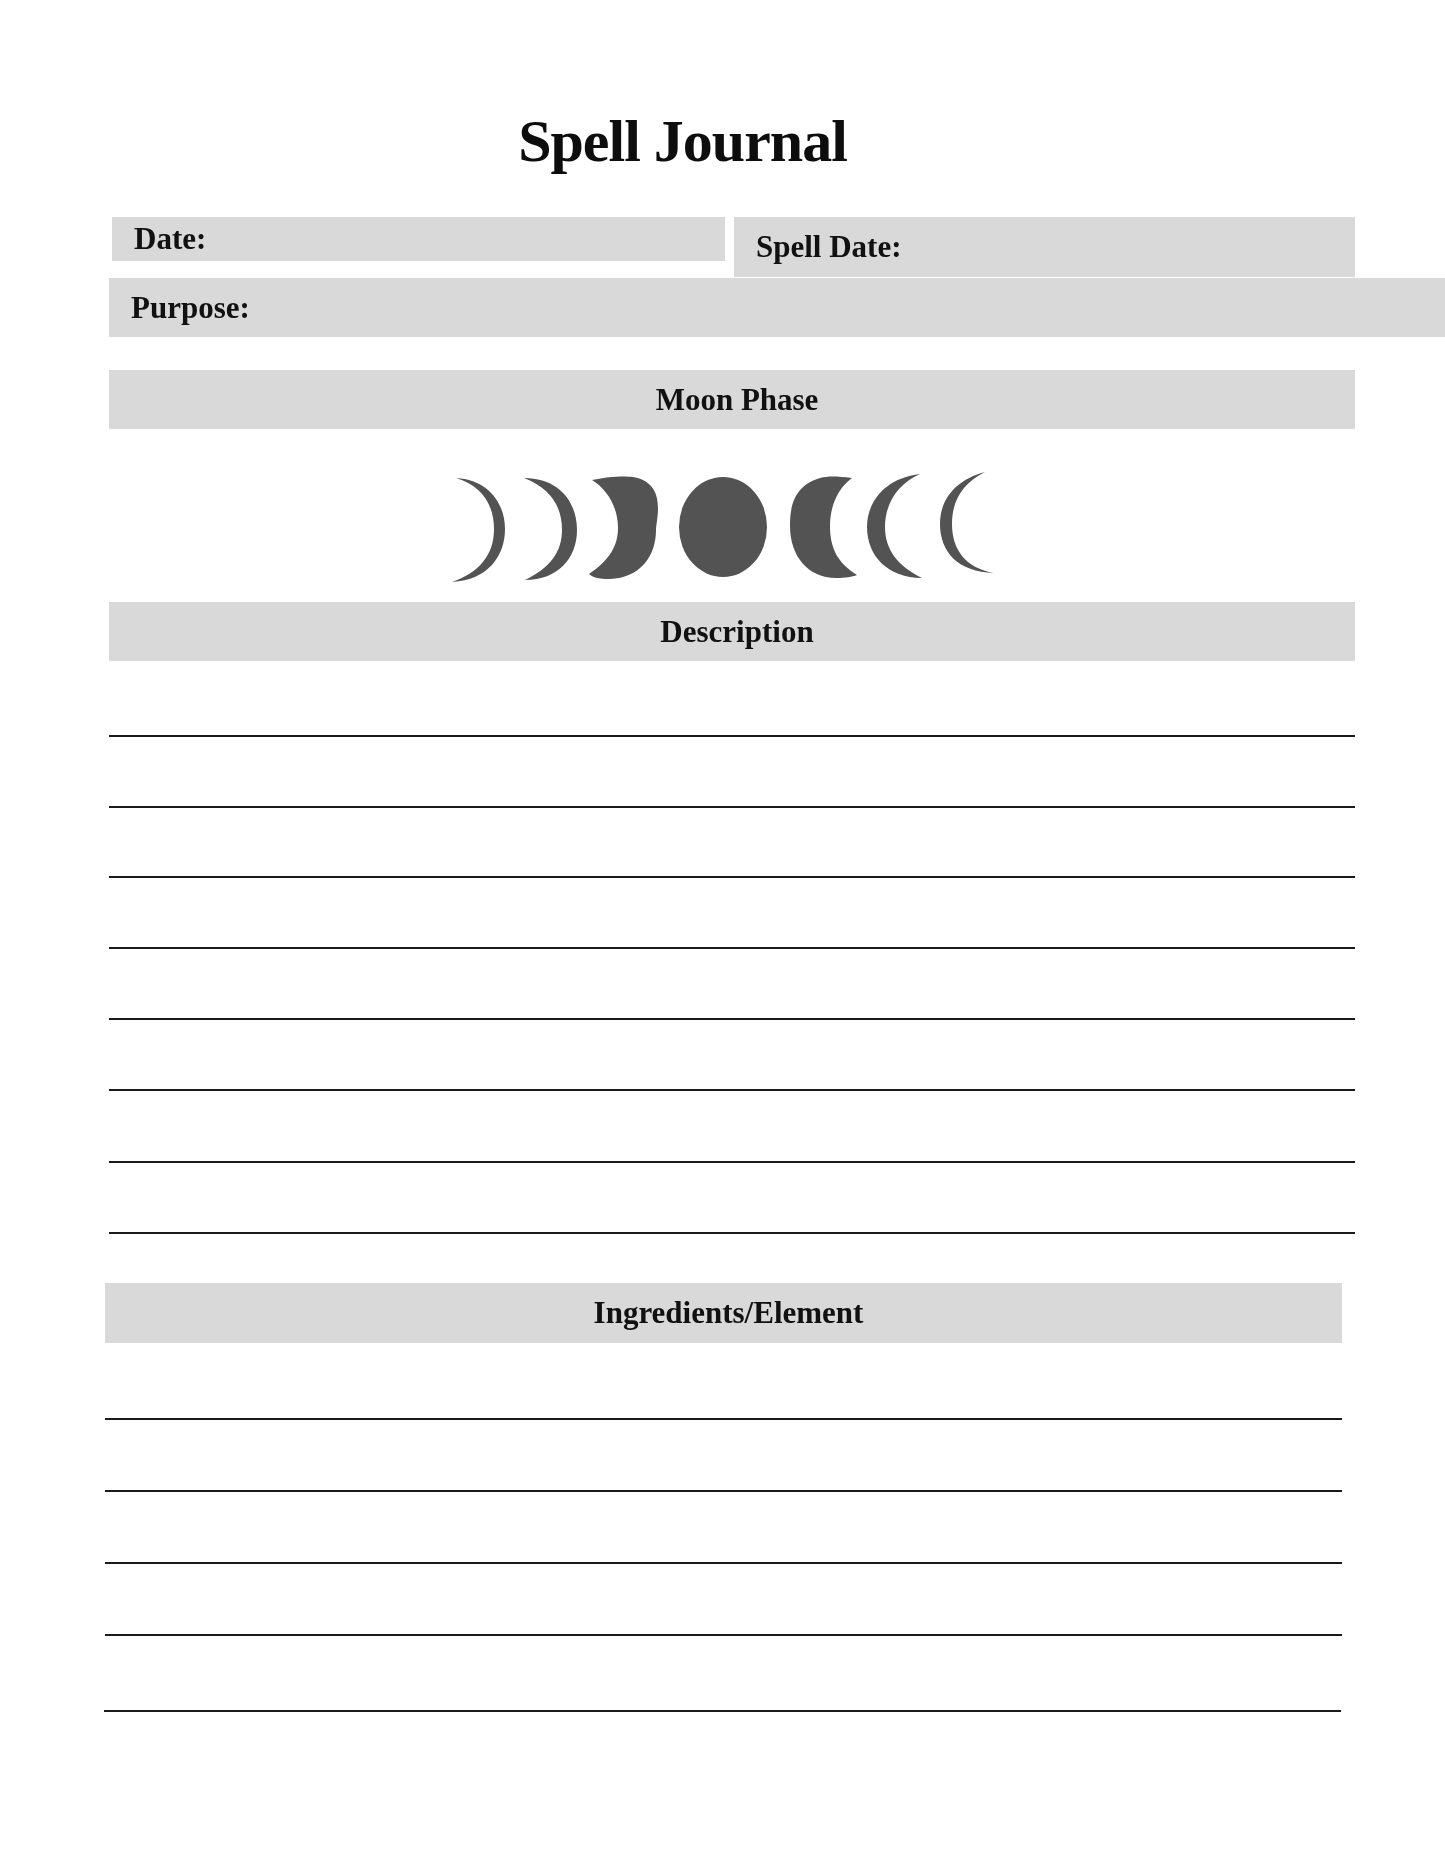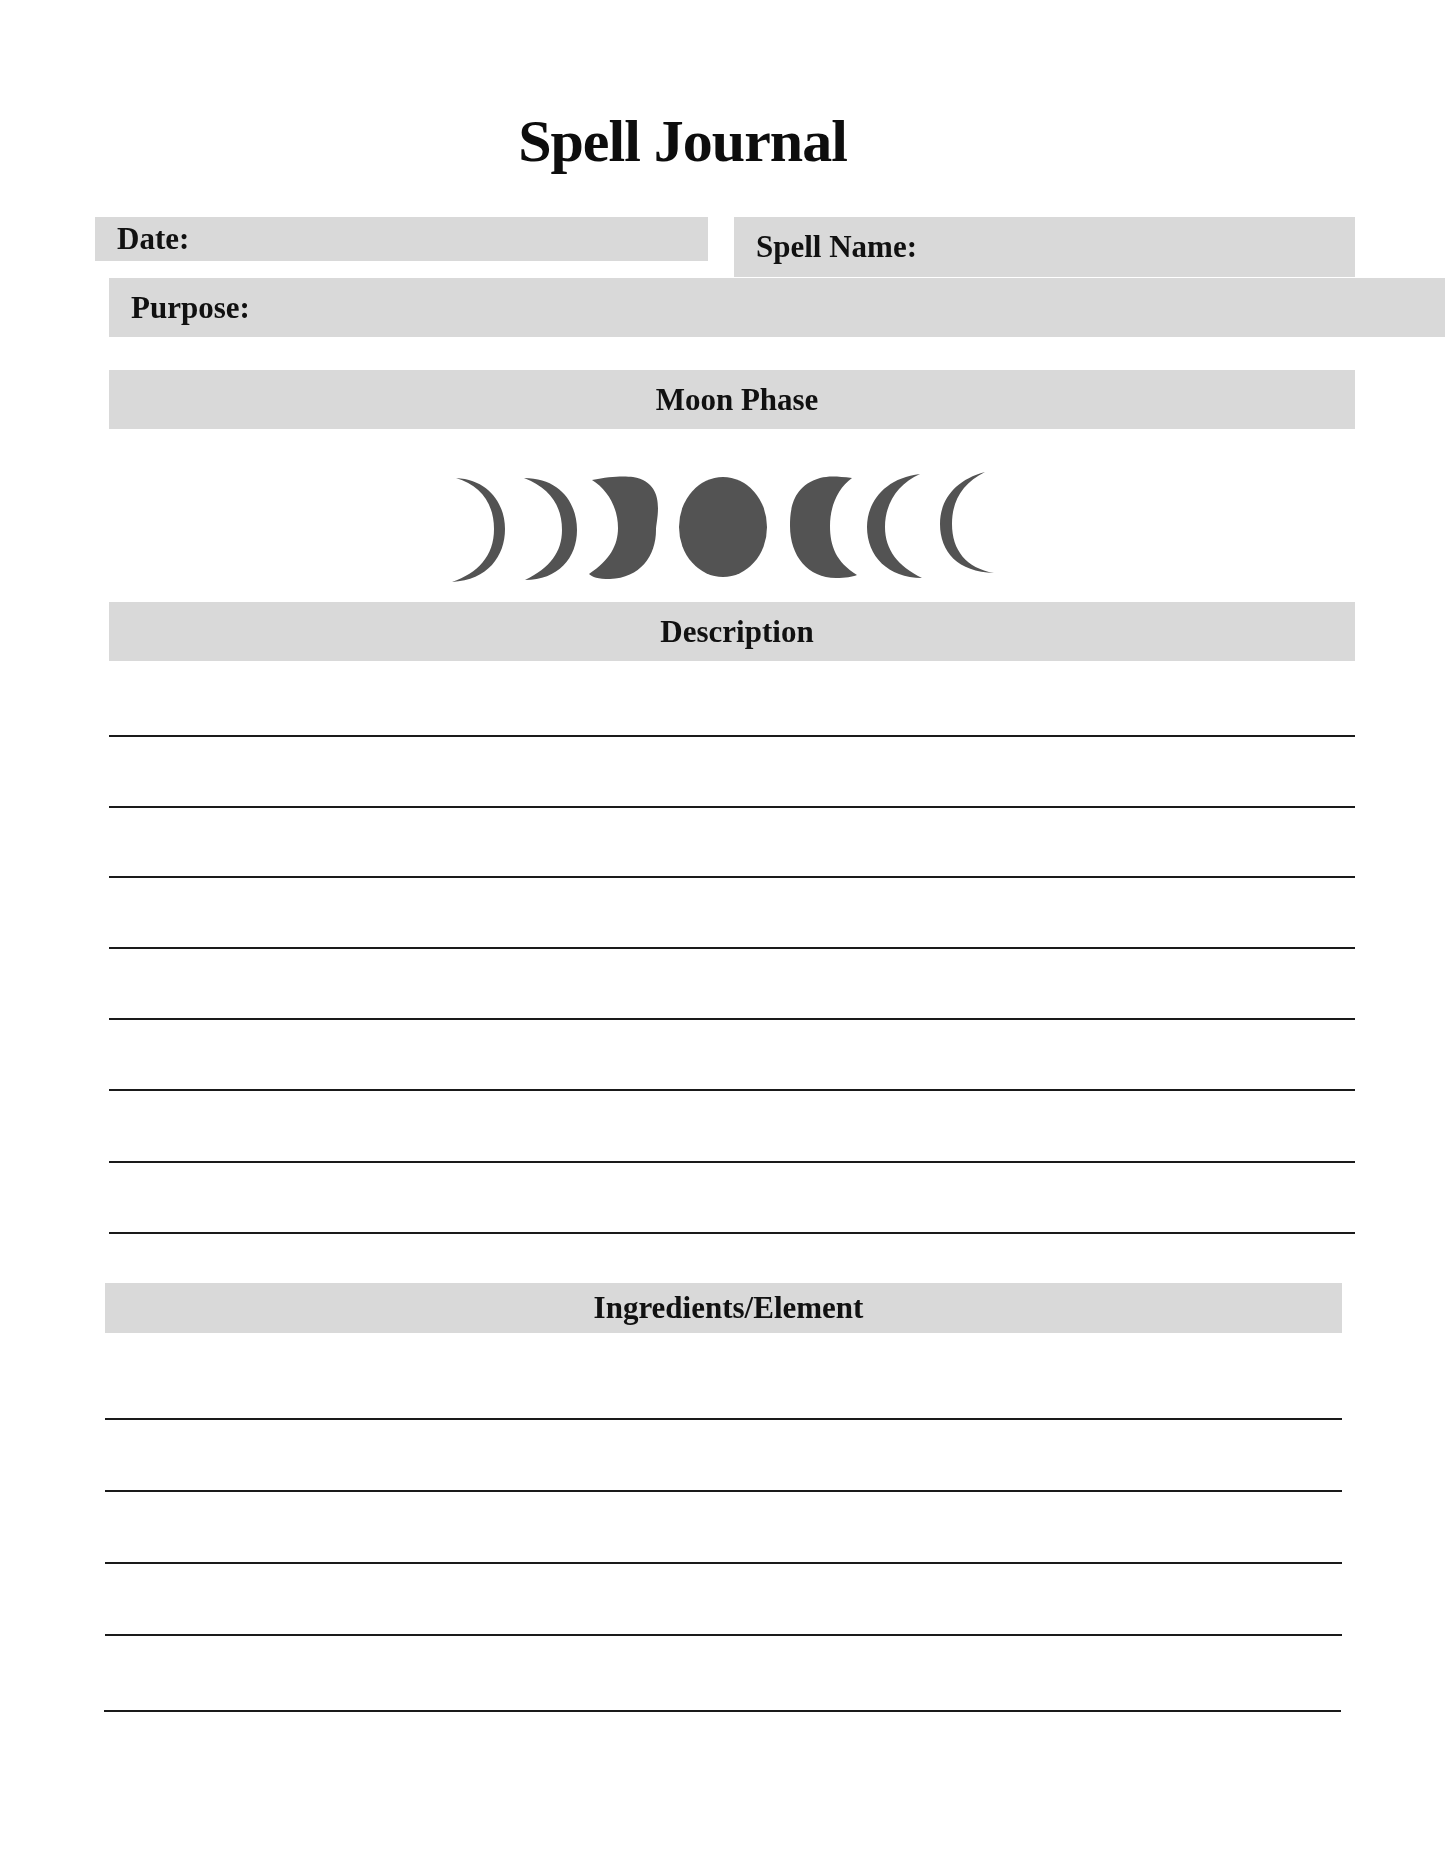--- a/index.html
+++ b/index.html
@@ -14,26 +14,26 @@
     .box.left-label { padding-left: 22px; }
     .box.center-label { justify-content: center; }
     .rule { position: absolute; height: 2px; background: #1a1a1a; }
     .moons { position: absolute; left: 450px; top: 470px; width: 560px; height: 120px; }
   </style>
 </head>
 <body>
 
 <div class="title">Spell Journal</div>
 
-<div class="box left-label" style="left:95px; top:217px; width:613px; height:44px;">
+<div class="box left-label" style="left:112px; top:217px; width:613px; height:44px;">
   <span>Date:</span>
 </div>
 
 <div class="box left-label" style="left:734px; top:217px; width:621px; height:60px;">
-  <span>Spell Name:</span>
+  <span>Spell Date:</span>
 </div>
 
 <div class="box left-label" style="left:109px; top:278px; width:1406px; height:59px;">
   <span>Purpose:</span>
 </div>
 
 <div class="box center-label" style="left:109px; top:370px; width:1246px; height:59px;">
   <span>Moon Phase</span>
 </div>
 
@@ -62,21 +62,21 @@
 
 <div class="rule" style="left:109px; width:1246px; top:735px;"></div>
 <div class="rule" style="left:109px; width:1246px; top:806px;"></div>
 <div class="rule" style="left:109px; width:1246px; top:876px;"></div>
 <div class="rule" style="left:109px; width:1246px; top:947px;"></div>
 <div class="rule" style="left:109px; width:1246px; top:1018px;"></div>
 <div class="rule" style="left:109px; width:1246px; top:1089px;"></div>
 <div class="rule" style="left:109px; width:1246px; top:1161px;"></div>
 <div class="rule" style="left:109px; width:1246px; top:1232px;"></div>
 
-<div class="box center-label" style="left:105px; top:1283px; width:1237px; height:50px;">
+<div class="box center-label" style="left:105px; top:1283px; width:1237px; height:60px;">
   <span>Ingredients/Element</span>
 </div>
 
 <div class="rule" style="left:105px; width:1237px; top:1418px;"></div>
 <div class="rule" style="left:105px; width:1237px; top:1490px;"></div>
 <div class="rule" style="left:105px; width:1237px; top:1562px;"></div>
 <div class="rule" style="left:105px; width:1237px; top:1634px;"></div>
 <div class="rule" style="left:104px; width:1237px; top:1710px;"></div>
 
 </body></html>

